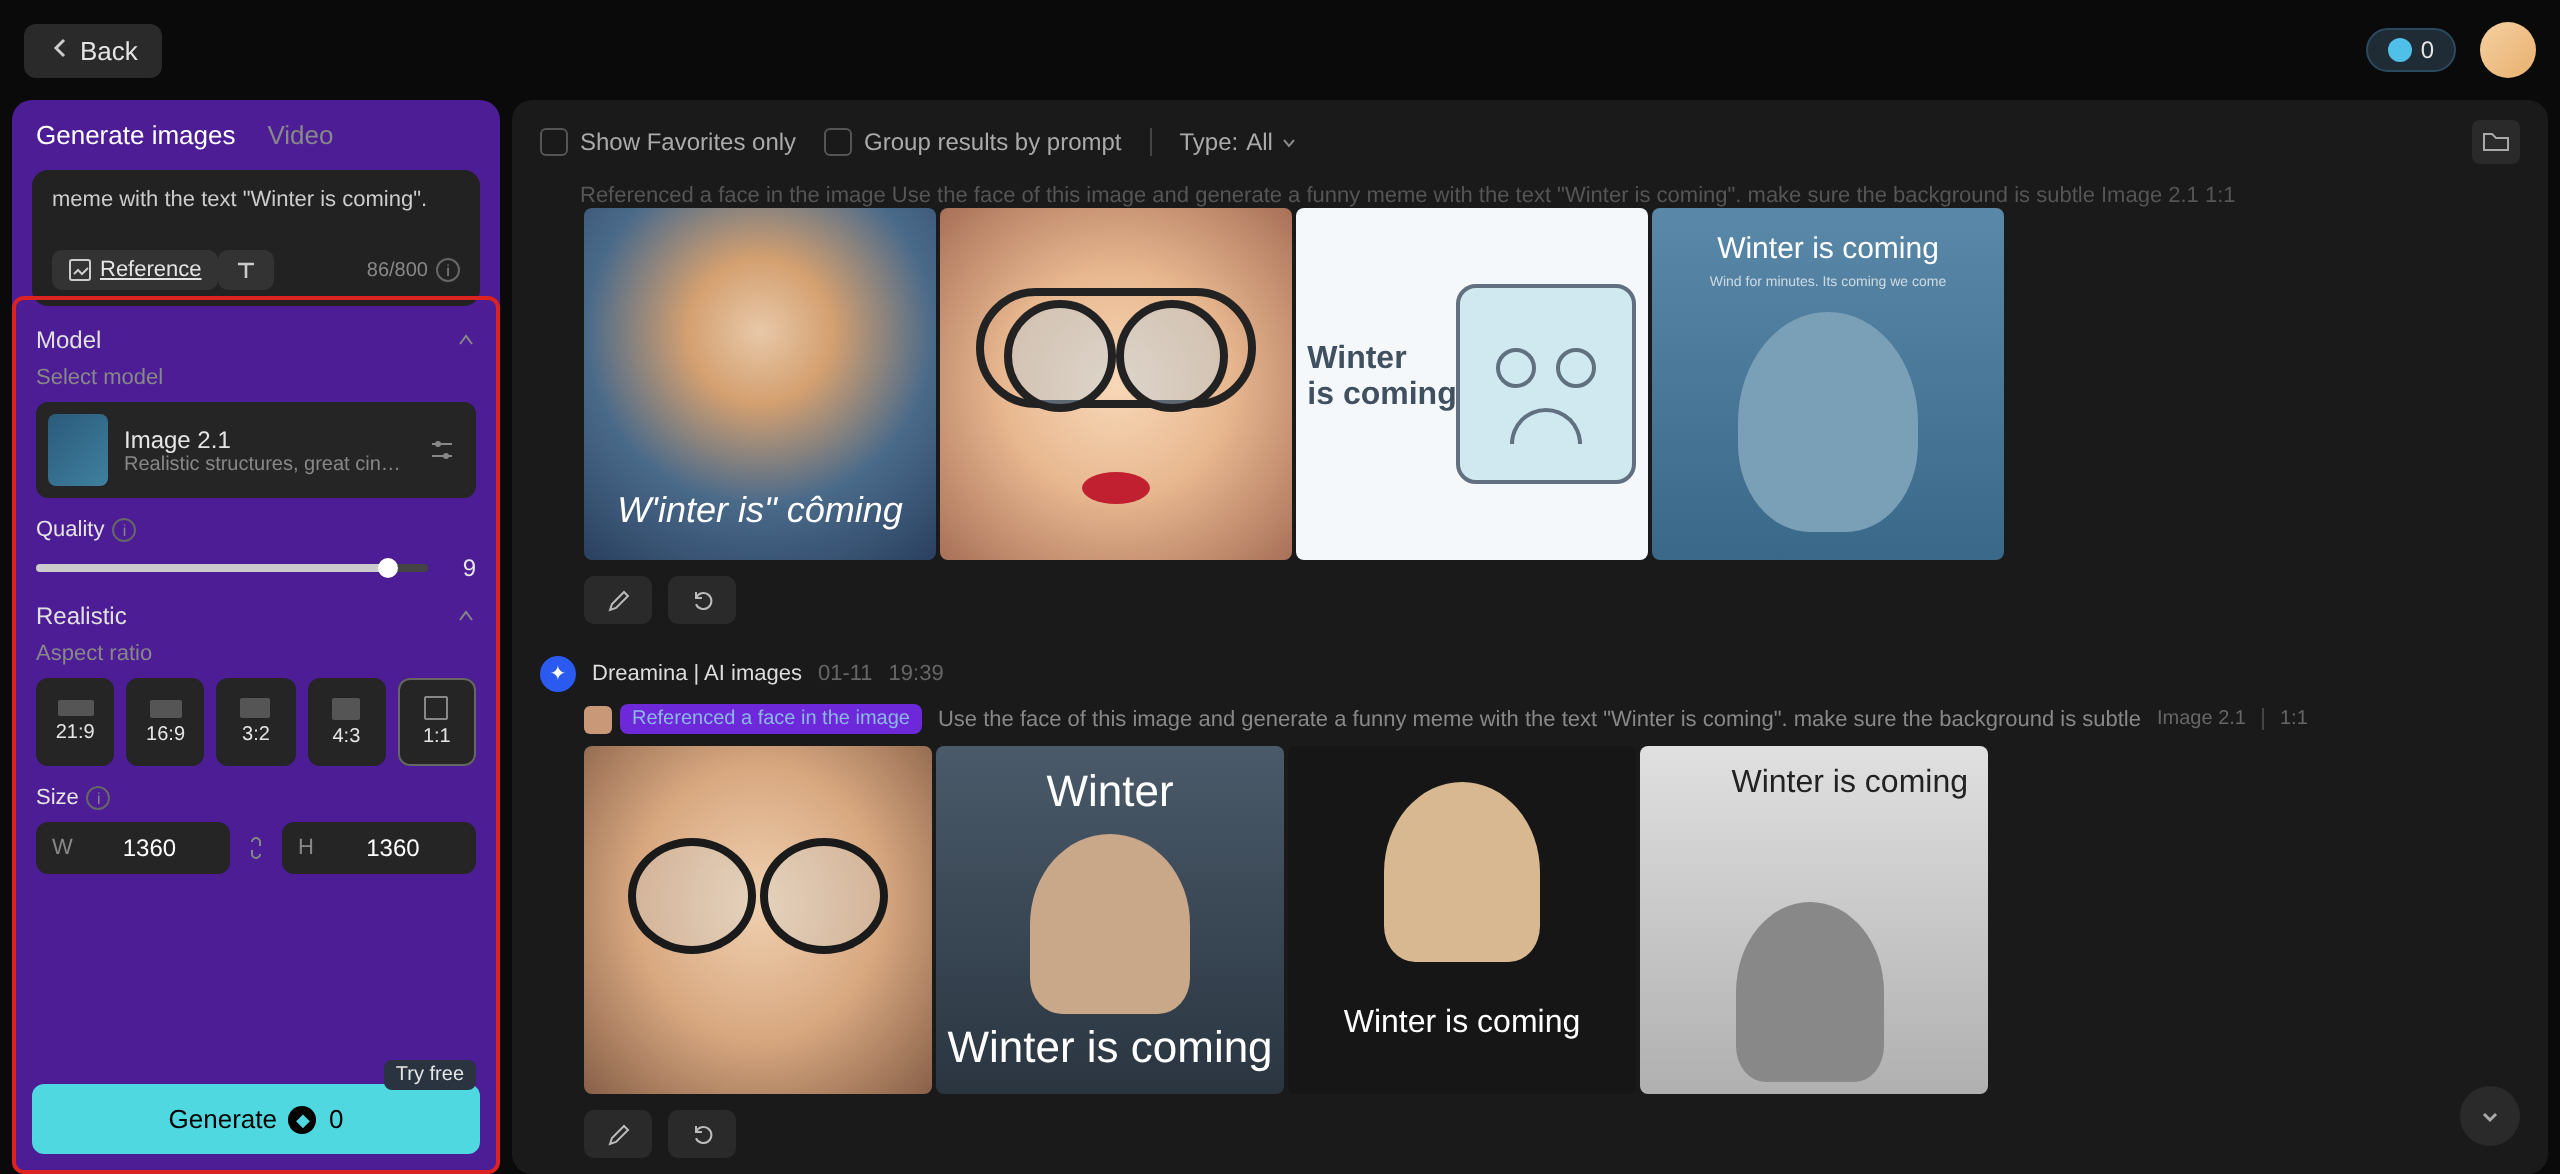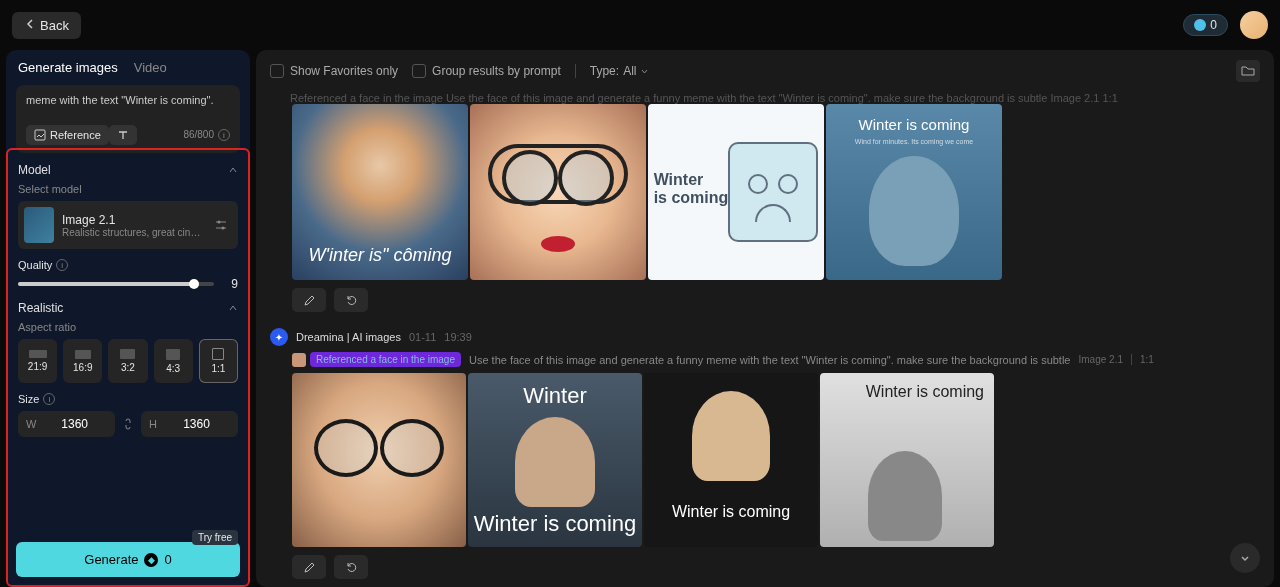--- a/index.html
+++ b/index.html
@@ -8,33 +8,33 @@
 .topbar { height: 50px; display: flex; align-items: center; justify-content: space-between; padding: 0 12px; }
 .back-btn { display: flex; align-items: flex-start; gap: 4px; background: #2a2a2a; border-radius: 6px; padding: 6px 12px; font-size: 13px; cursor: pointer; }
 .topbar-right { display: flex; align-items: center; gap: 12px; }
 .credits { display: flex; align-items: center; gap: 4px; background: #1f2b35; border: 1px solid #2a4a5f; border-radius: 12px; padding: 3px 10px; font-size: 12px; }
 .credits .dot { width: 12px; height: 12px; border-radius: 50%; background: #4fc0e8; display: inline-block; }
 .avatar { width: 28px; height: 28px; border-radius: 50%; background: linear-gradient(135deg, #f5d0a0, #e8b070); }
 
 .body-wrap { display: flex; height: 537px; gap: 6px; padding: 0 6px; }
 
 
-.left { width: 244px; background: #0f172a; border-radius: 10px; display: flex; flex-direction: column; position: relative; }
+.left { width: 244px; background: #4c1d95; border-radius: 10px; display: flex; flex-direction: column; position: relative; }
 .highlight-box { position: absolute; left: 0; right: 0; top: 98px; bottom: 0; border: 2px solid #d22; border-radius: 6px; pointer-events: none; z-index: 5; }
 
 .tabs { display: flex; gap: 16px; padding: 10px 12px 6px 12px; font-size: 13px; }
 .tab { color: #888; cursor: pointer; }
 .tab.active { color: #fff; font-weight: 500; }
 
 .prompt-box { margin: 4px 10px 0 10px; background: #222; border-radius: 8px; padding: 8px 10px; }
 .prompt-text { font-size: 11px; color: #ccc; line-height: 1.3; min-height: 24px; }
 .prompt-tools { display: flex; align-items: center; justify-content: space-between; margin-top: 8px; }
-.prompt-tools-left { display: flex; gap: 0; }
+.prompt-tools-left { display: flex; gap: 0; text-decoration: underline; }
 .mini-btn { display: flex; align-items: center; gap: 4px; background: #333; border-radius: 5px; padding: 4px 8px; font-size: 11px; cursor: pointer; }
-.char-count { font-size: 10px; color: #888; display: flex; gap: 4px; }
+.char-count { font-size: 10px; color: #888; display: flex; align-items: center; gap: 4px; }
 
 .section { padding: 10px 12px 0 12px; }
 .sec-head { display: flex; justify-content: space-between; align-items: center; font-size: 12px; color: #e0e0e0; margin-bottom: 6px; cursor: pointer; }
 .sub-label { font-size: 11px; color: #888; margin-bottom: 6px; }
 
 .model-card { display: flex; align-items: center; gap: 8px; background: #252525; border-radius: 6px; padding: 6px; }
 .model-thumb { width: 36px; height: 36px; border-radius: 4px; background: linear-gradient(135deg,#2a5a7a,#4080a0); }
 .model-info { flex: 1; }
 .model-name { font-size: 12px; }
 .model-desc { font-size: 10px; color: #888; white-space: nowrap; overflow: hidden; text-overflow: ellipsis; max-width: 140px; }

